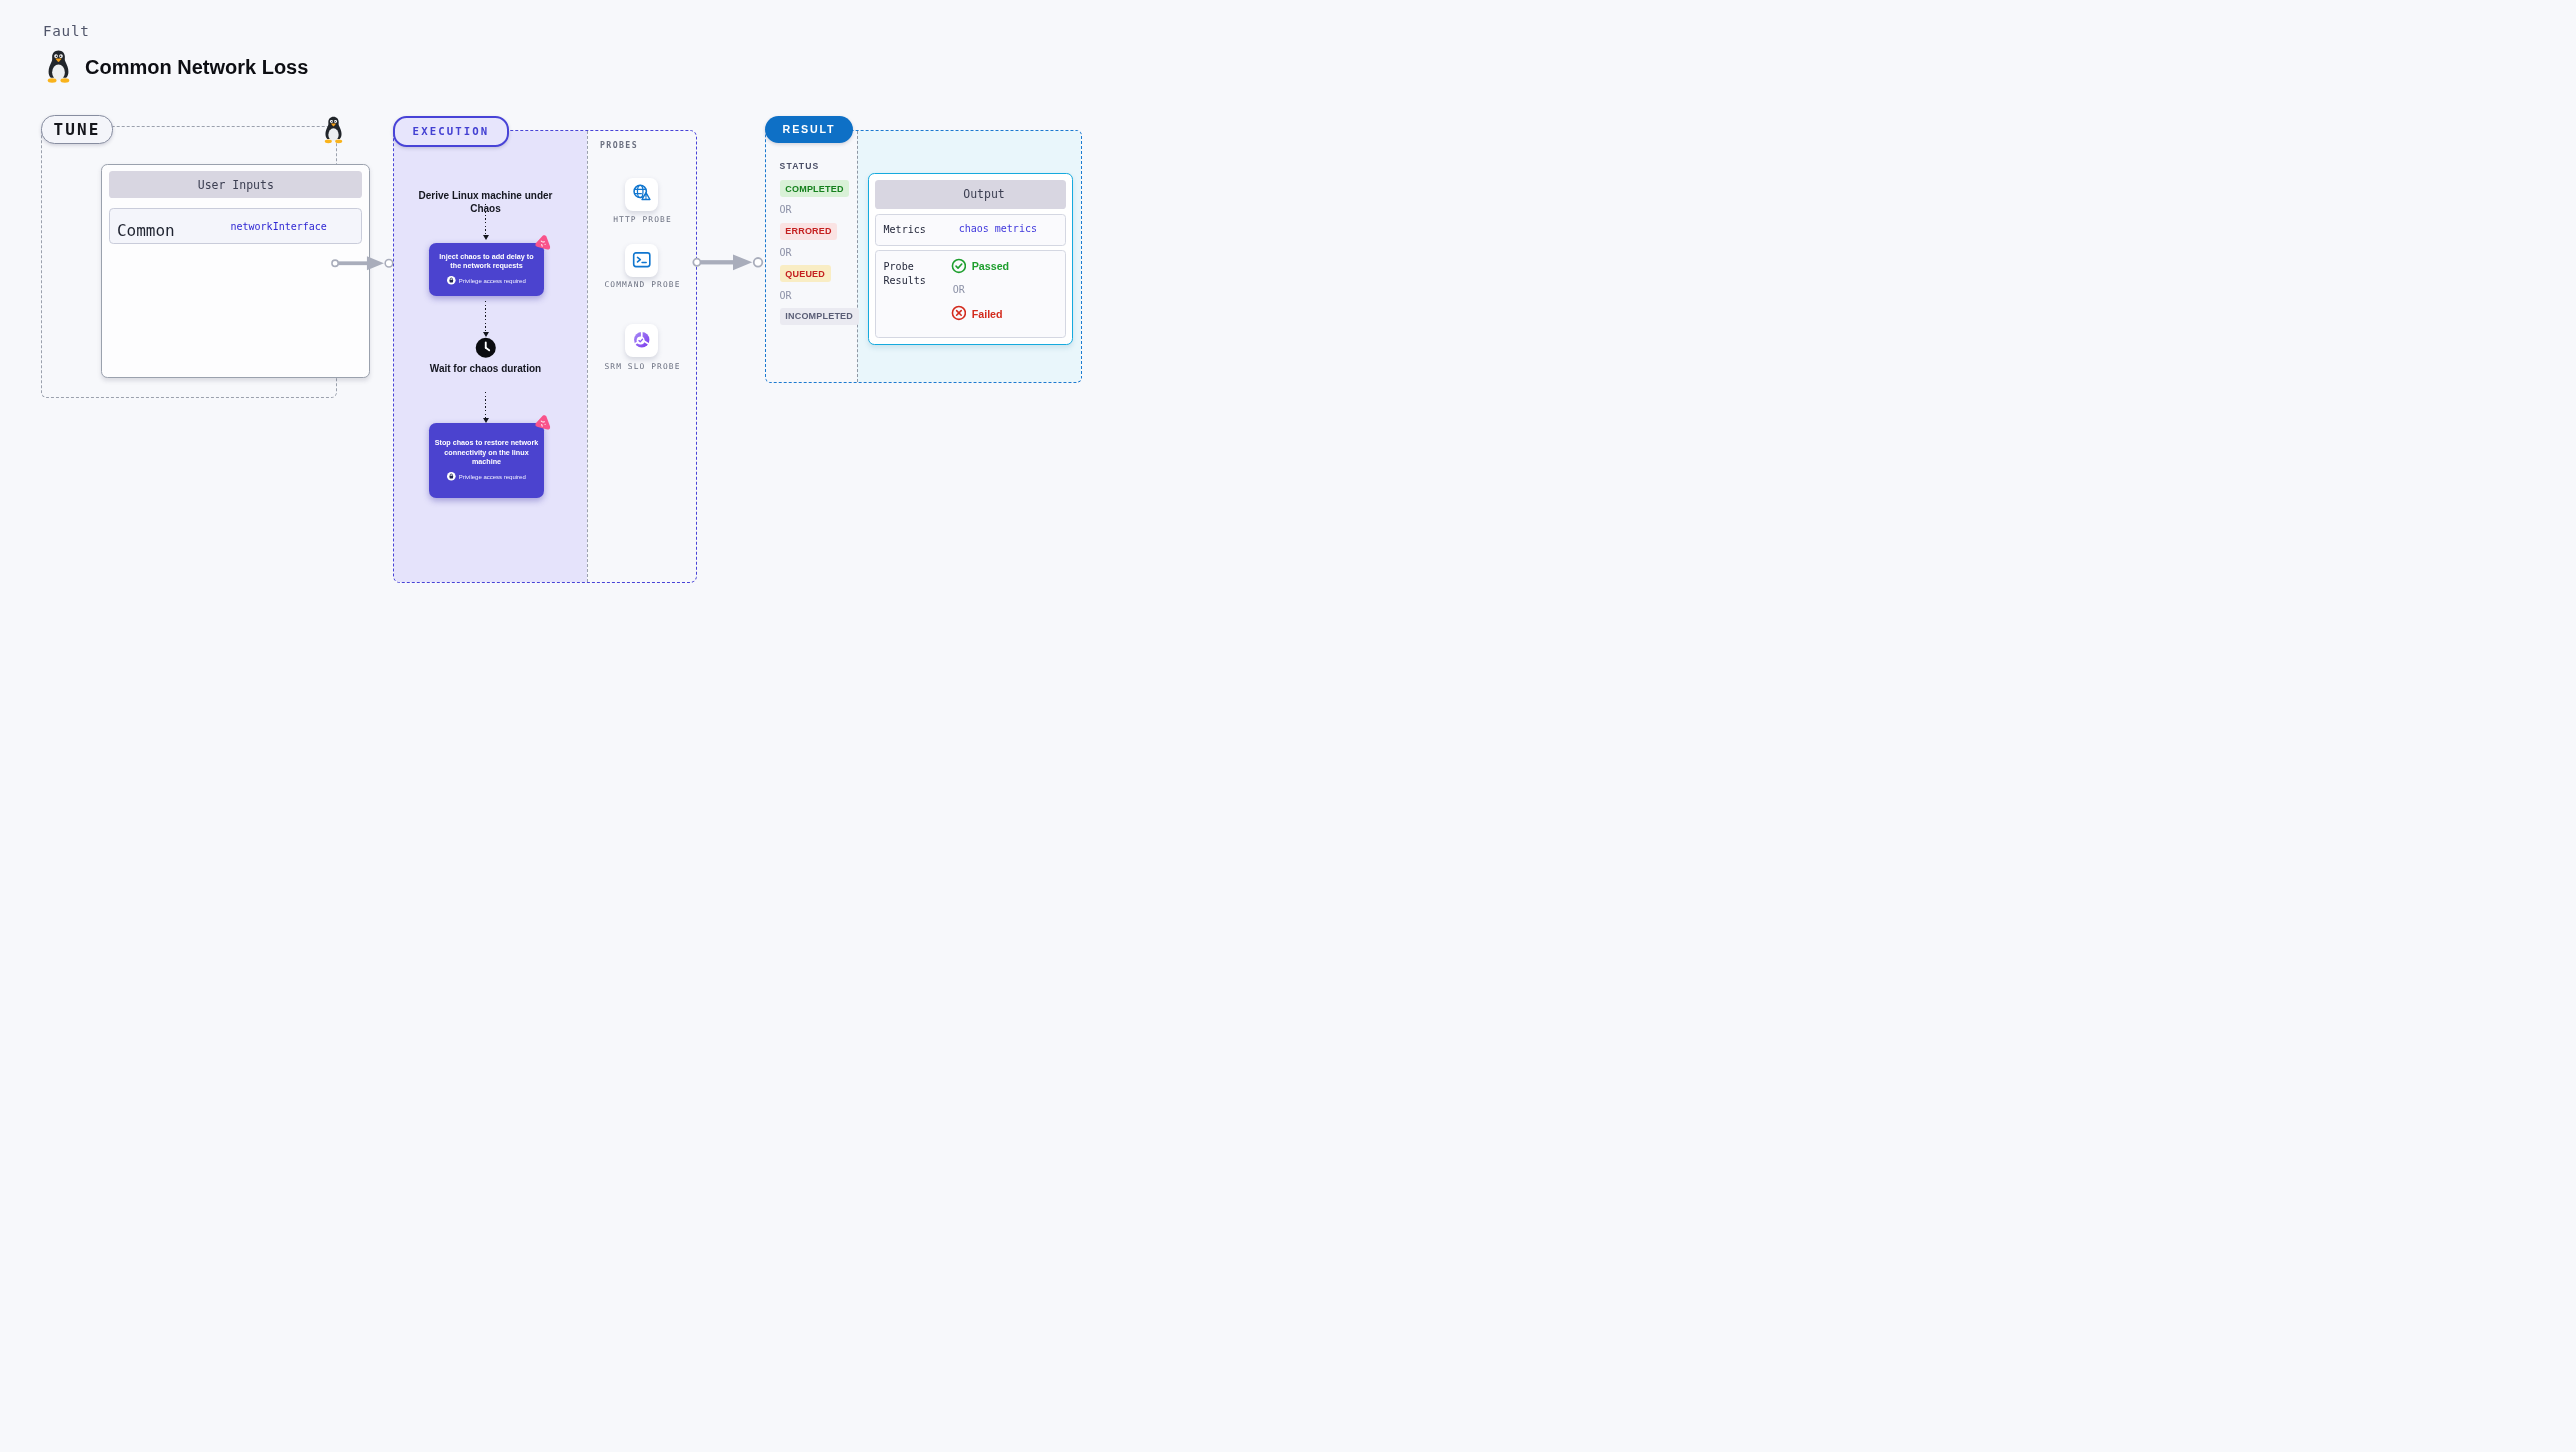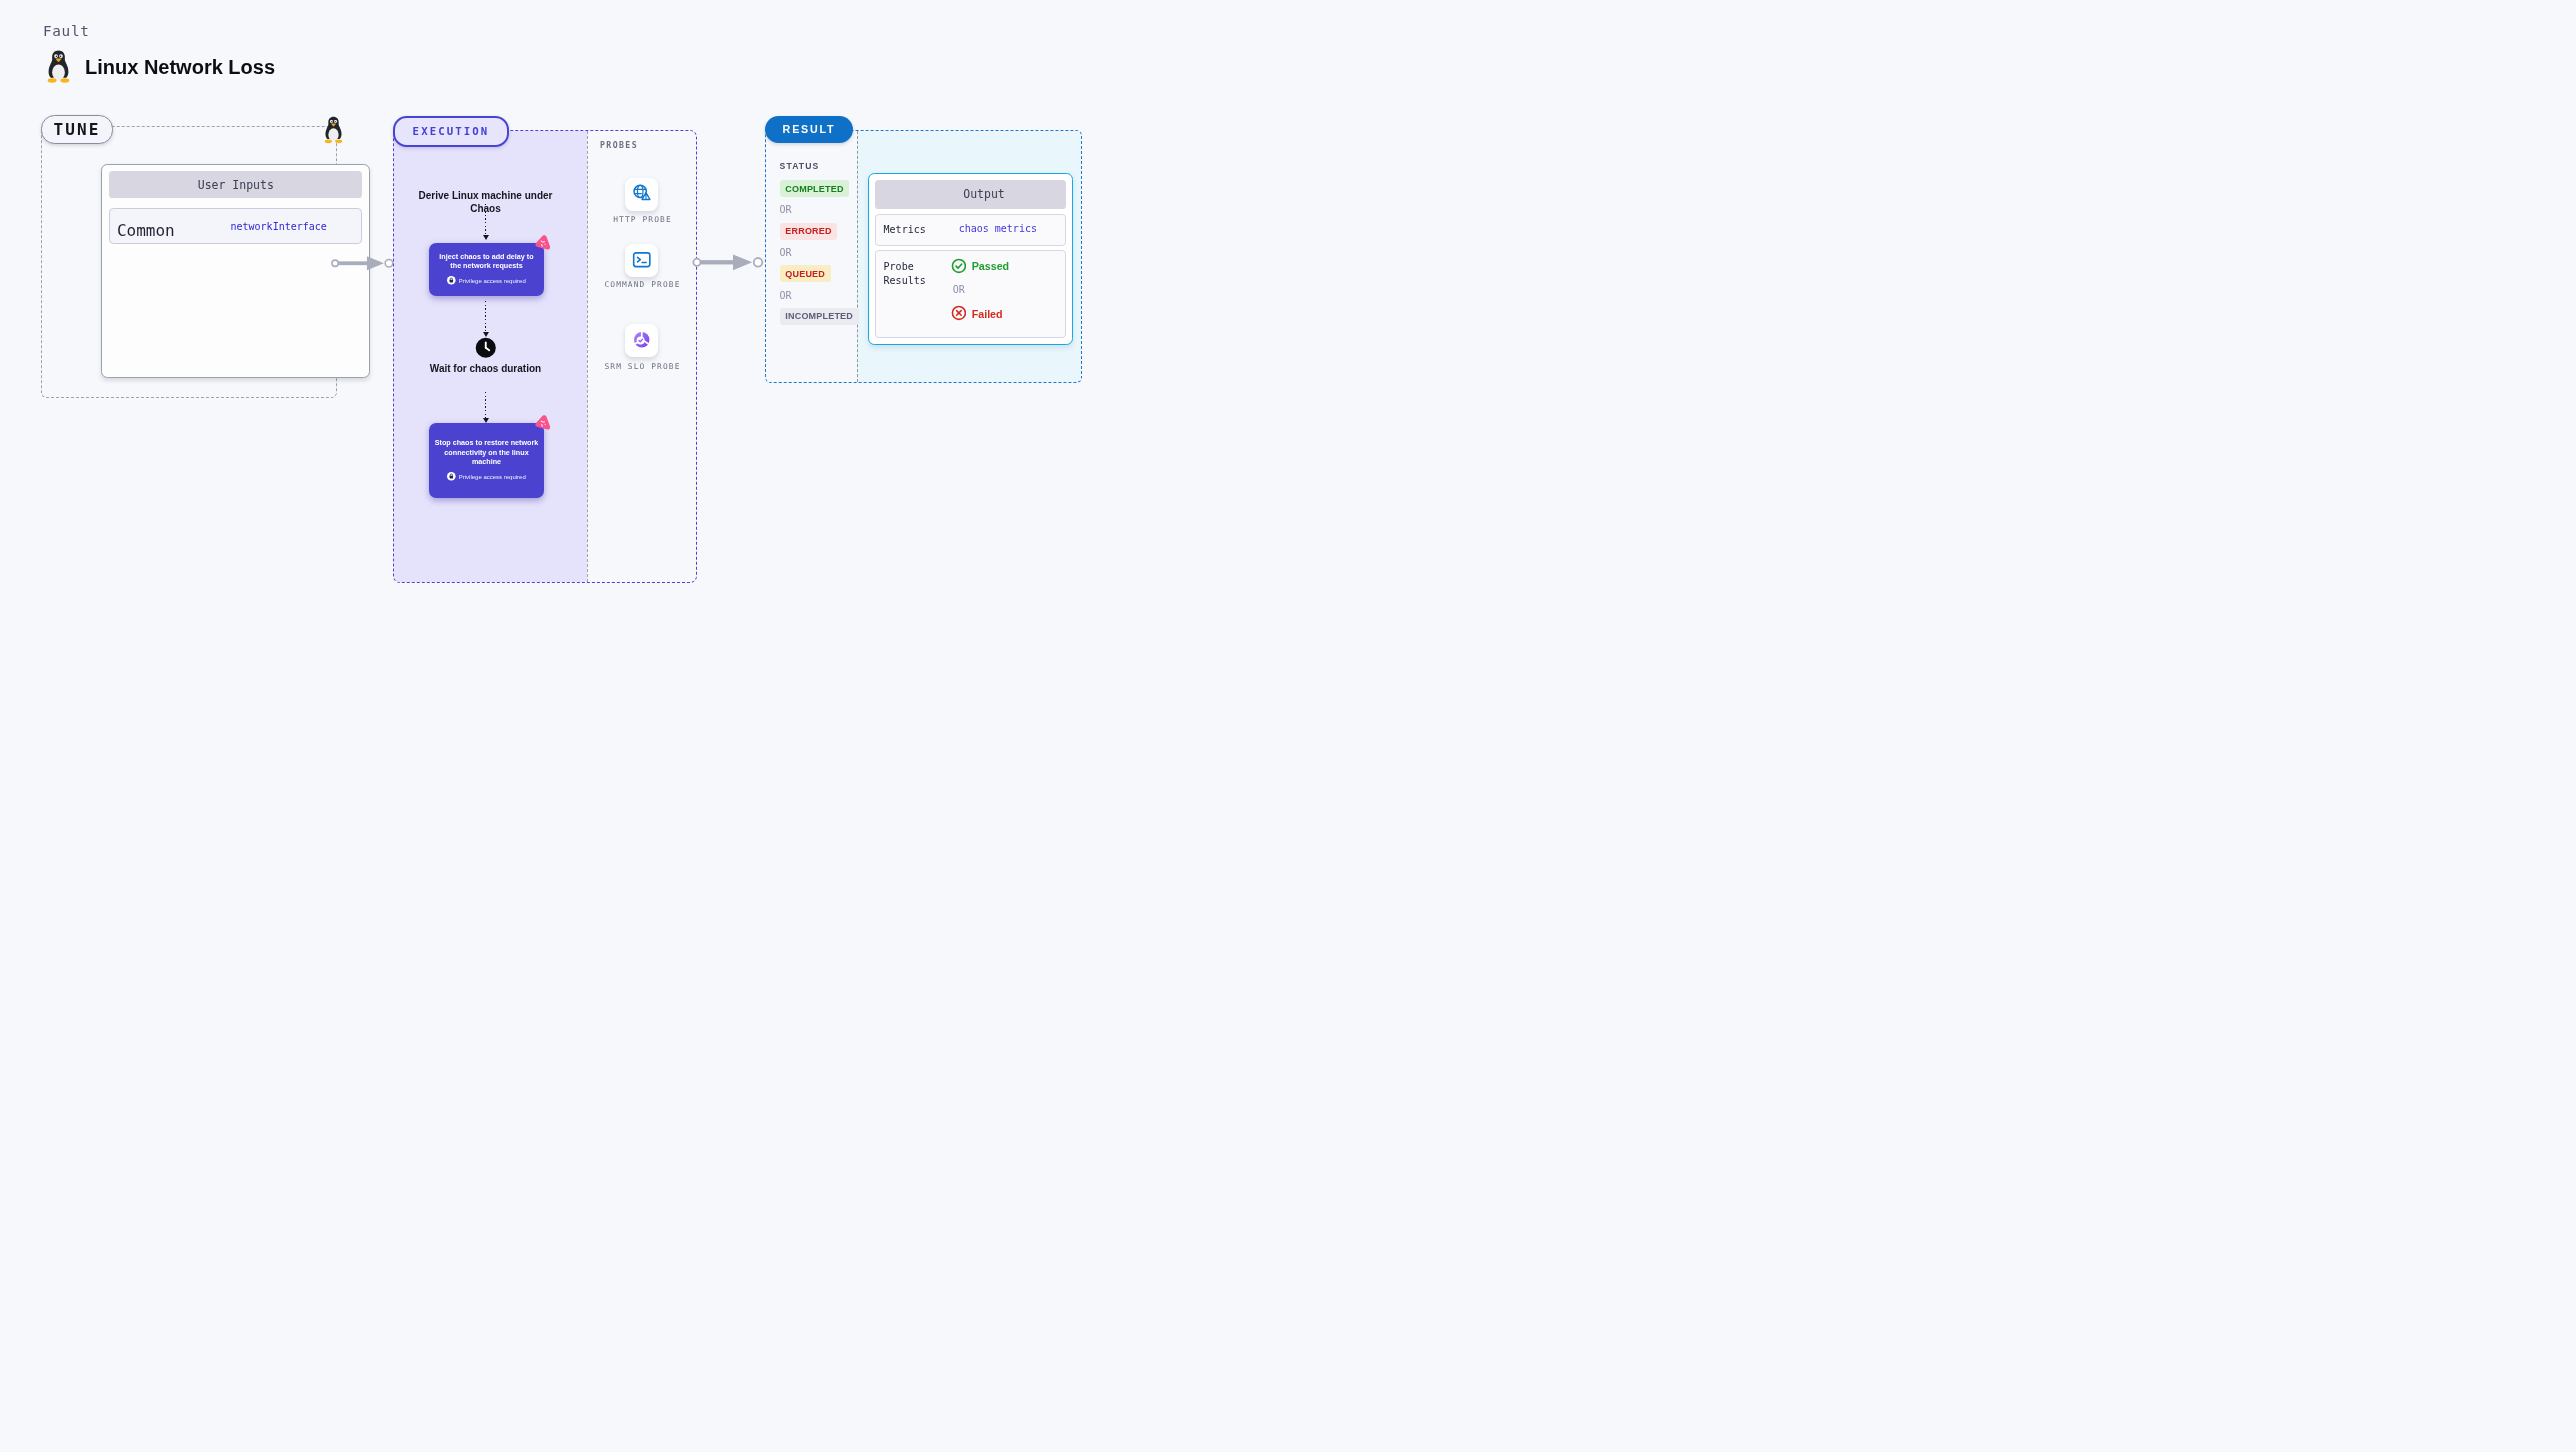--- a/index.html
+++ b/index.html
@@ -93,21 +93,21 @@
       <ellipse cx="20" cy="33" rx="9" ry="11" fill="#edeff1"></ellipse>
       <circle cx="16.5" cy="10" r="2.6" fill="#fff"></circle>
         <circle cx="23.5" cy="10" r="2.6" fill="#fff"></circle>
       <circle cx="17" cy="10.3" r="1.1" fill="#101216"></circle>
         <circle cx="23" cy="10.3" r="1.1" fill="#101216"></circle>
       <path d="M15.5 13.5h9l-3.4 4.2a1.5 1.5 0 0 1-2.2 0z" fill="#f6a21d"></path>
       <ellipse cx="11" cy="44.5" rx="6.2" ry="3.2" fill="#f9b31c"></ellipse>
       <ellipse cx="29" cy="44.5" rx="6.2" ry="3.2" fill="#f9b31c"></ellipse>
     </svg>
   </span>
-  <div class="abs page-title" style="left:85px;top:56px;">Linux Network Loss</div>
+  <div class="abs page-title" style="left:85px;top:56px;">Common Network Loss</div>
 
   <div class="abs tune-box" style="left:41px;top:126px;width:294px;height:270px;">
 
     <div class="abs ui-card" style="left:14.3px;top:37px;width:267px;height:212px;">
       <div class="abs card-header mono" style="left:7.2px;top:6.4px;right:7.2px;height:26.5px;">User Inputs</div>
 
       <div class="abs ui-row" style="left:7.2px;top:43px;right:7.2px;height:34px;">
         <span class="abs mono ui-label" style="left:6.4px;top:11.5px;">Common</span>
         <span class="abs mono ui-value" style="left:120px;top:11.5px;">networkInterface</span>
       </div>

